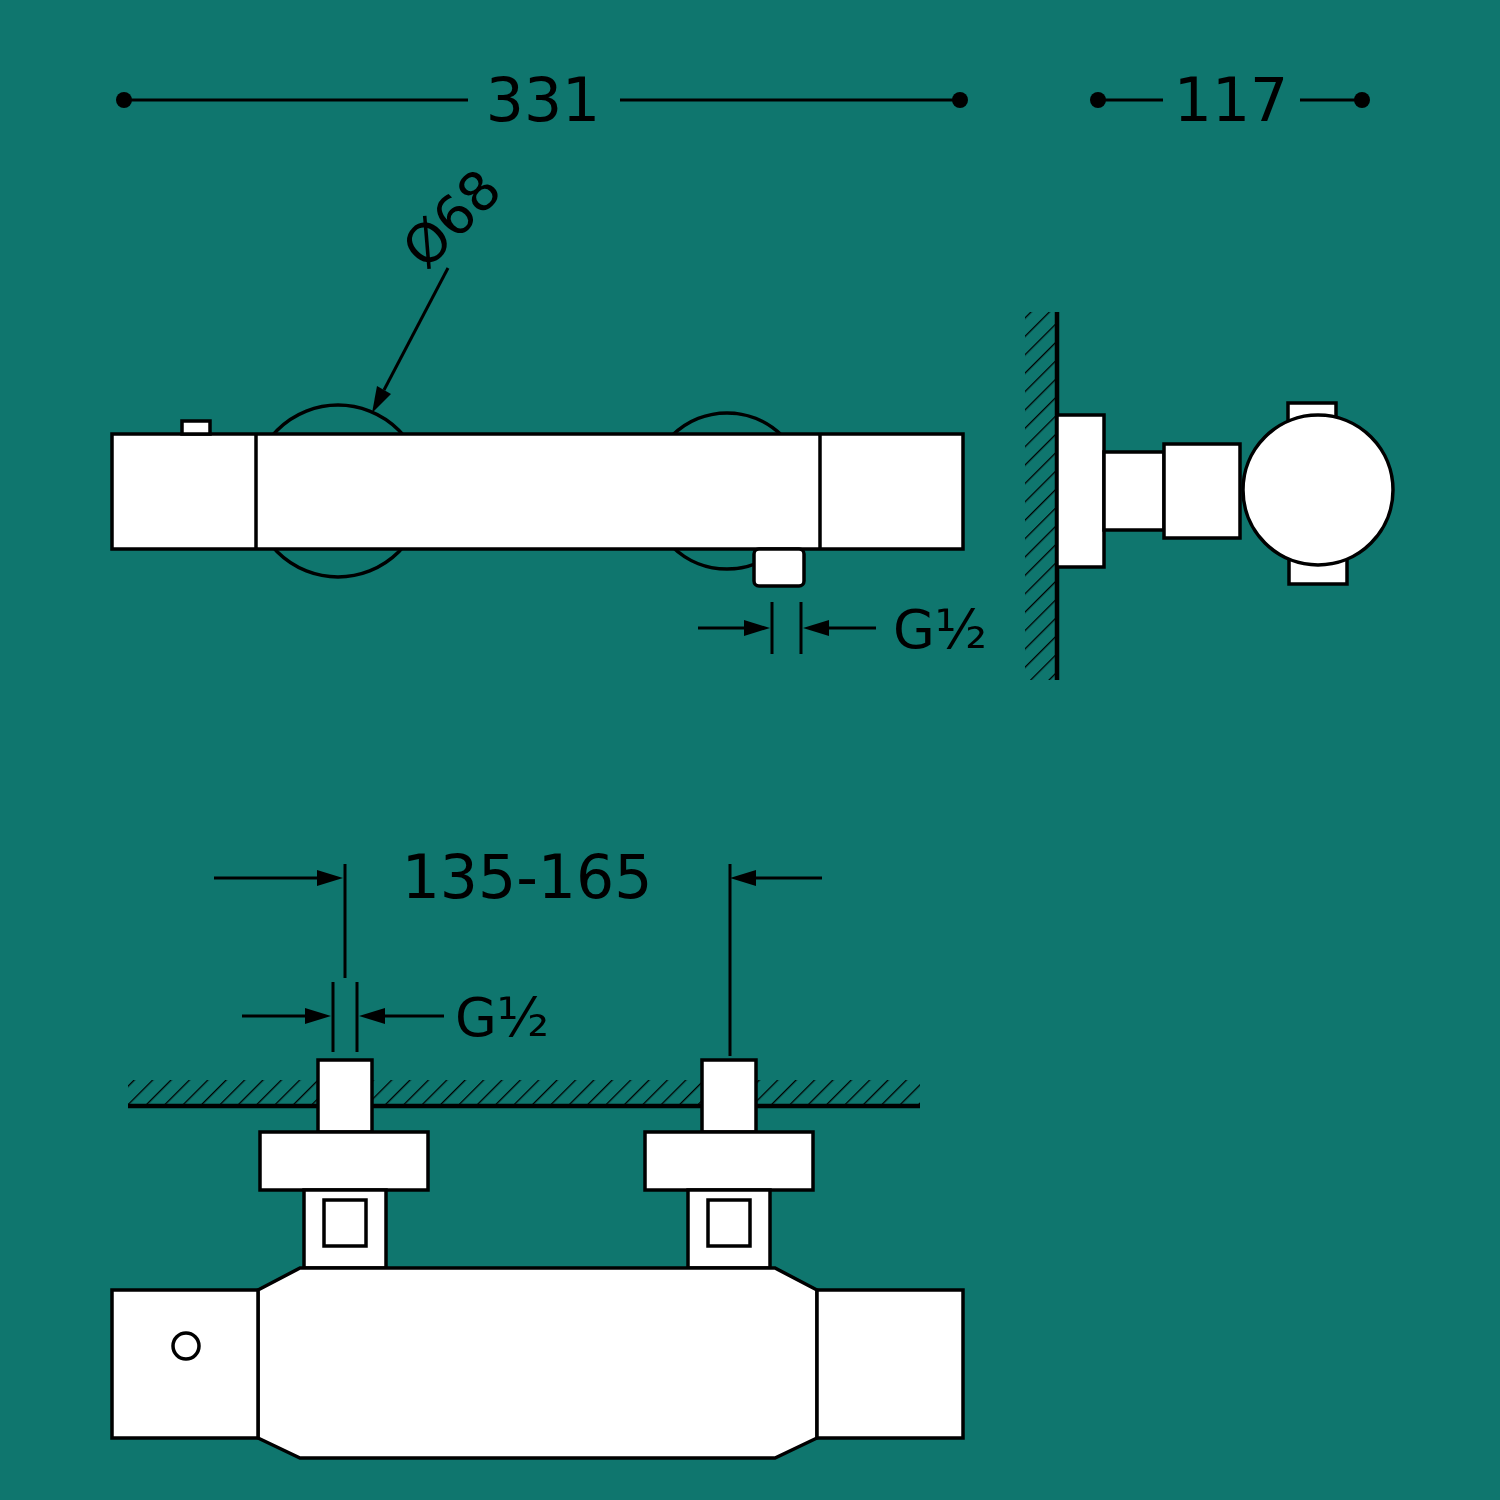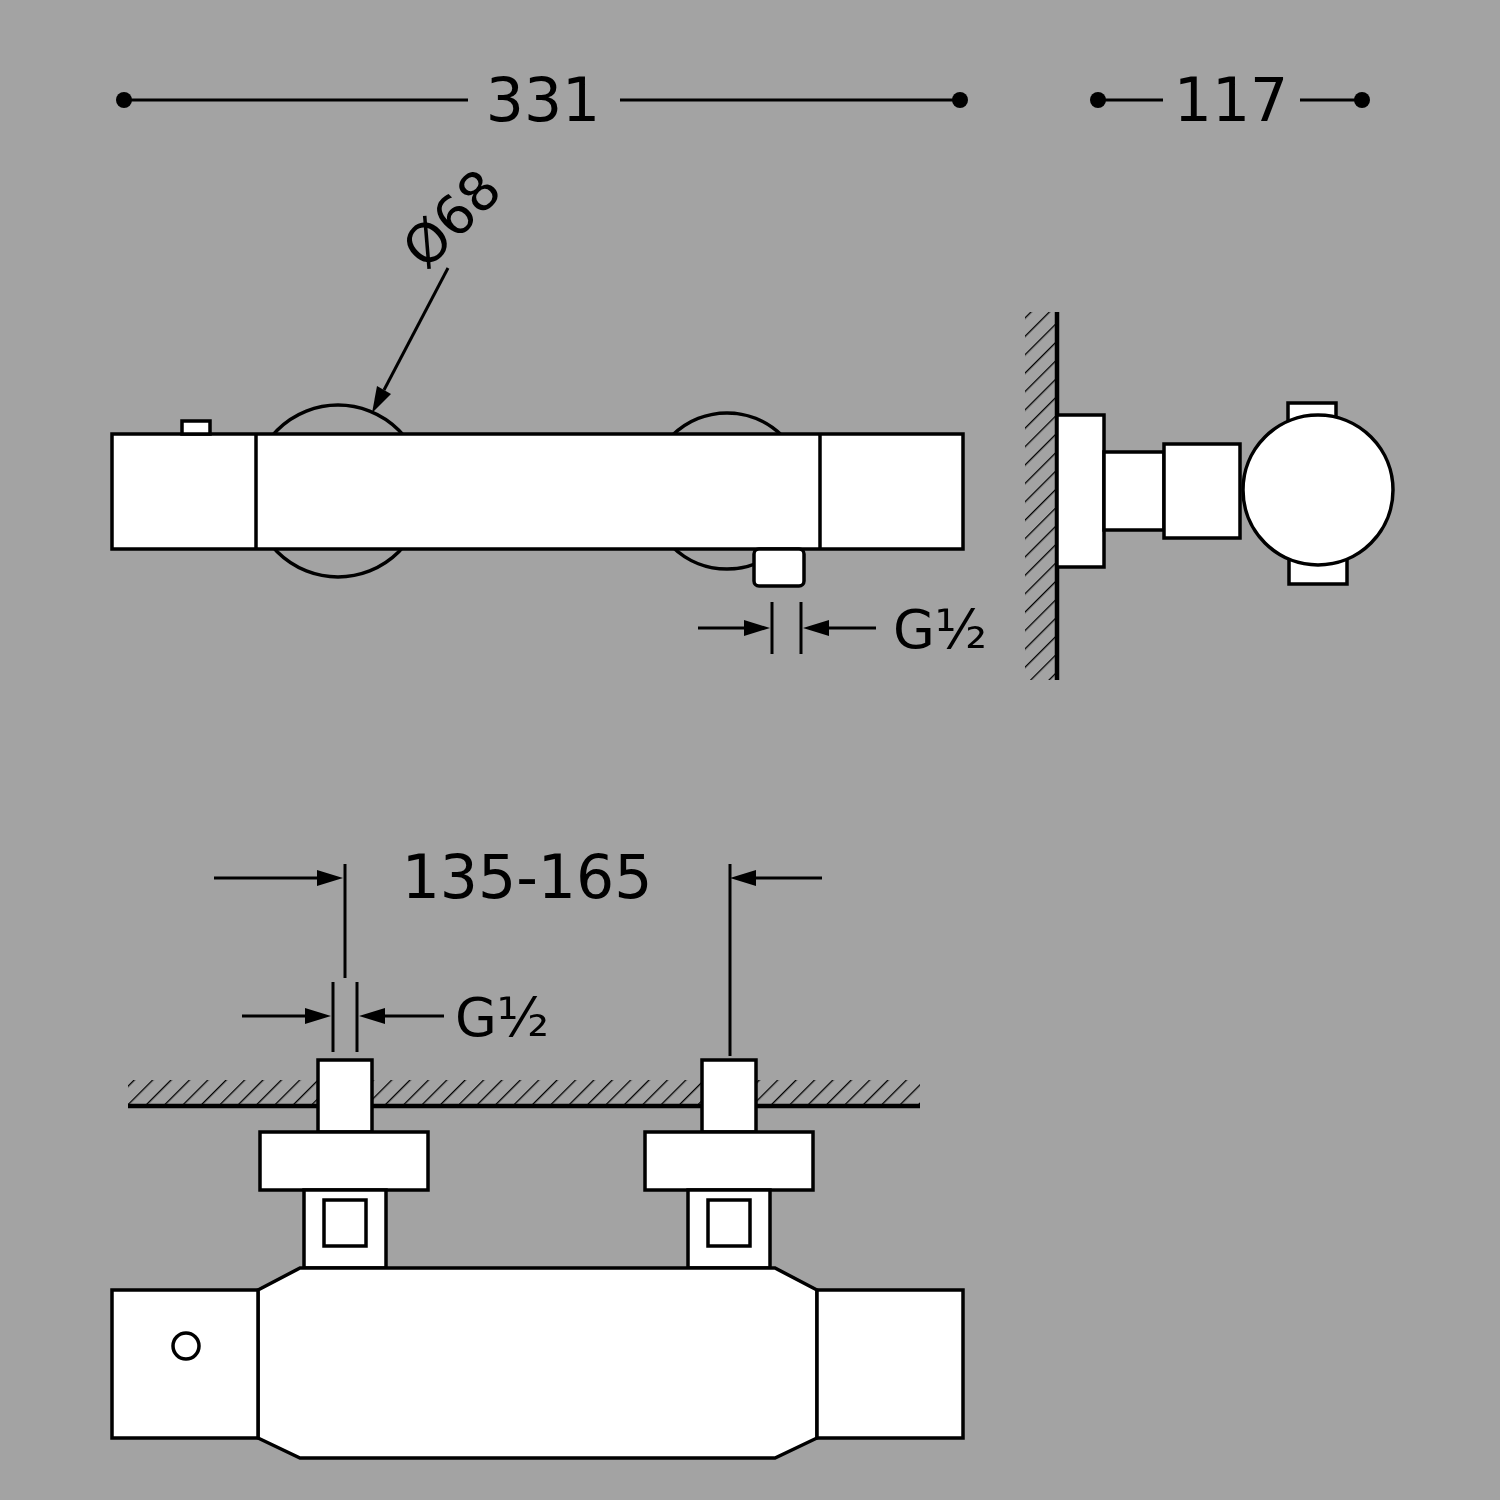--- a/index.html
+++ b/index.html
@@ -4,21 +4,21 @@
 <style>
   html, body {
     margin: 0;
     padding: 0;
     background: #ffffff;
   }
   .canvas {
     position: relative;
     width: 1500px;
     height: 1500px;
-    background: #a3a3a3;
+    background: #0f766e;
     overflow: hidden;
   }
   svg { display: block; }
   .shape      { fill: #ffffff; stroke: #000000; stroke-width: 3.5; }
   .shape-open { fill: none;    stroke: #000000; stroke-width: 3.5; }
   .dimline    { fill: none;    stroke: #000000; stroke-width: 3; }
   .tick       { fill: none;    stroke: #000000; stroke-width: 3; }
   .wallline   { fill: none;    stroke: #000000; stroke-width: 4.5; }
   .arrow      { fill: #000000; stroke: none; }
   .dot        { fill: #000000; stroke: none; }

